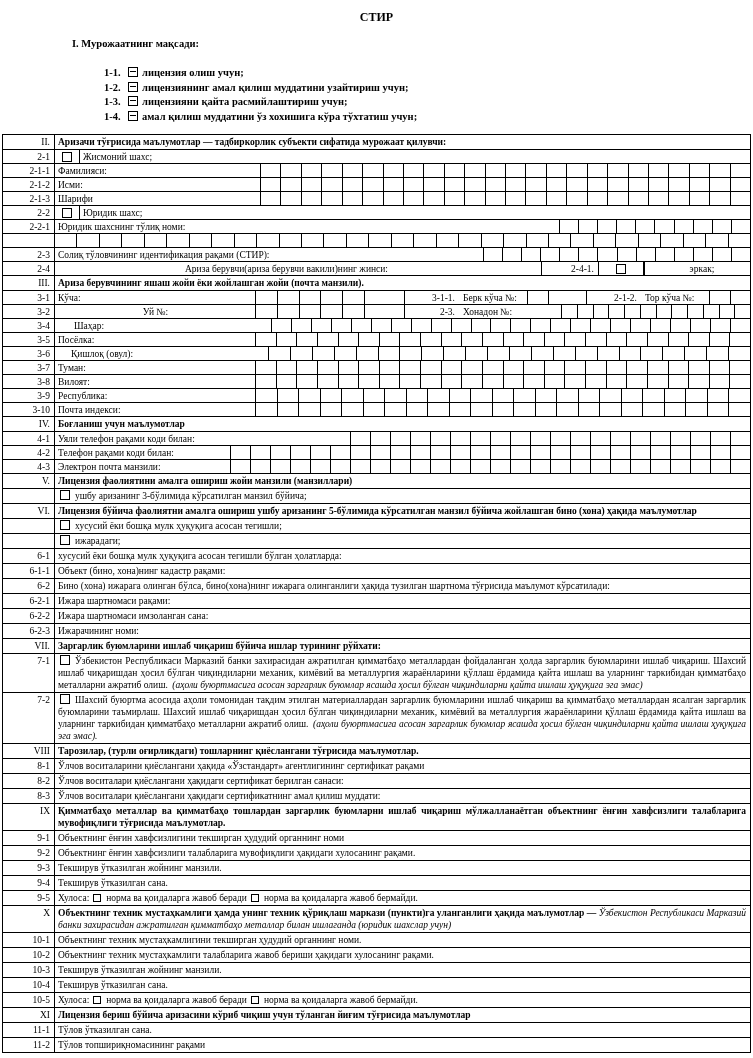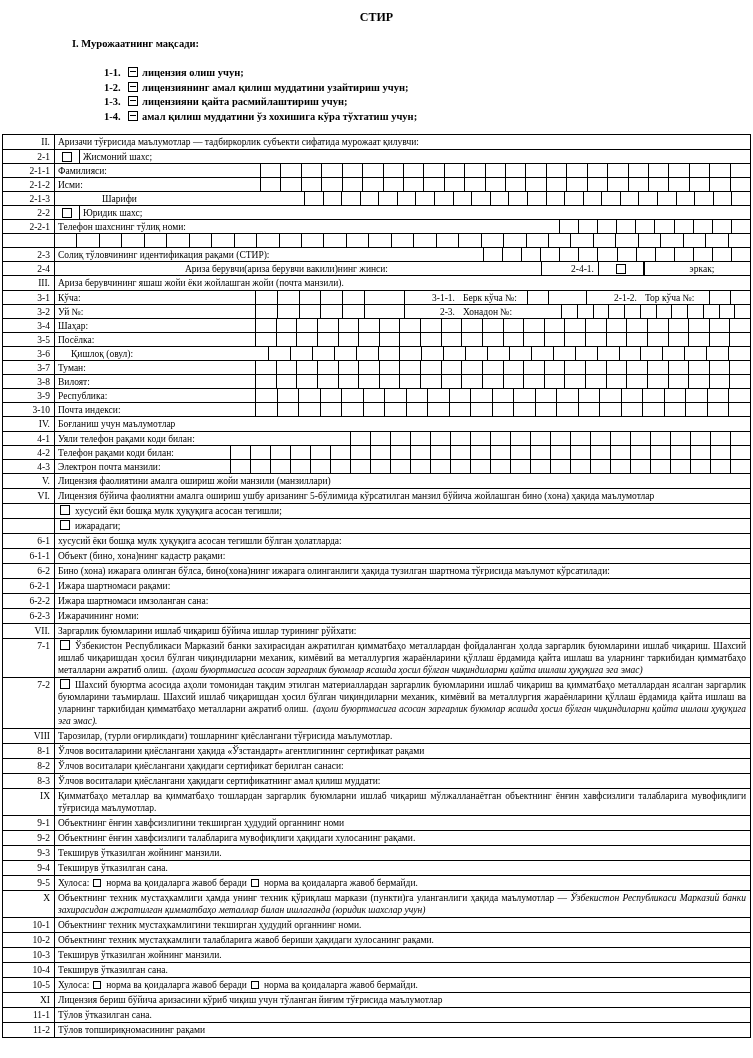--- a/index.html
+++ b/index.html
@@ -22,21 +22,21 @@
   .brow.just{text-align:justify;}
   .frow{display:flex;align-items:stretch;min-height:13px;}
   .frow>:first-child{border-left:none!important;}
   .lseg{flex:0 0 auto;padding:1px 2px 0 3px;white-space:nowrap;overflow:hidden;}
   .ntseg{flex:0 0 auto;border-left:1px solid #000;text-align:right;padding:1px 4px 0 2px;white-space:nowrap;margin-left:18px;}
   .ctrseg{flex:0 0 auto;border-left:1px solid #000;text-align:center;padding:1px 2px 0 2px;white-space:nowrap;}
   .cbcell{flex:0 0 24px;border-left:1px solid #000;border-right:1px solid #000;display:flex;align-items:center;justify-content:center;}
   .strip{display:flex;border-left:1px solid #000;align-self:stretch;}
   .cell{flex:1 1 18px;border-right:1px solid #000;}
   .strip .cell:last-child{border-right:none;}
-  .bseg{font-weight:normal;}
+  .bseg{font-weight:bold;}
   .iseg{font-style:italic;}
   .tseg{}
   .brow .cb{margin-right:5px;}
   .brow .tseg{margin-right:2px;}
 </style>
 </head>
 <body>
 
 <div class="page">
   <div class="title">СТИР</div>
@@ -131,21 +131,21 @@
                 <span class="cell"></span>
                 <span class="cell"></span>
               </span>
             </div>
           </td>
         </tr>
         <tr>
           <td class="num">2-1-3</td>
           <td class="body">
             <div class="frow">
-              <span class="lseg" style="flex: 0 0 200px; margin-left: 44px;">Шарифи</span>
+              <span class="lseg" style="flex: 0 0 200px;">Шарифи</span>
               <span class="strip" style="flex: 1 1 0px;">
                 <span class="cell"></span>
                 <span class="cell"></span>
                 <span class="cell"></span>
                 <span class="cell"></span>
                 <span class="cell"></span>
                 <span class="cell"></span>
                 <span class="cell"></span>
                 <span class="cell"></span>
                 <span class="cell"></span>
@@ -176,21 +176,21 @@
                 <span class="cb"></span>
               </span>
               <span class="lseg" style="flex: 1 1 0px;">Юридик шахс;</span>
             </div>
           </td>
         </tr>
         <tr>
           <td class="num">2-2-1</td>
           <td class="body">
             <div class="frow">
-              <span class="lseg" style="flex: 1 1 0px;">Телефон шахснинг тўлиқ номи:</span>
+              <span class="lseg" style="flex: 1 1 0px;">Юридик шахснинг тўлиқ номи:</span>
               <span class="strip" style="flex: 0 0 190px;">
                 <span class="cell"></span>
                 <span class="cell"></span>
                 <span class="cell"></span>
                 <span class="cell"></span>
                 <span class="cell"></span>
                 <span class="cell"></span>
                 <span class="cell"></span>
                 <span class="cell"></span>
                 <span class="cell"></span>
@@ -308,21 +308,21 @@
                 <span class="cell"></span>
                 <span class="cell"></span>
               </span>
             </div>
           </td>
         </tr>
         <tr>
           <td class="num">3-2</td>
           <td class="body">
             <div class="frow">
-              <span class="lseg" style="flex: 0 0 195px;">Уй №:</span>
+              <span class="lseg" style="flex: 0 0 195px; text-align: center;">Уй №:</span>
               <span class="strip" style="flex: 0 0 130px;">
                 <span class="cell"></span>
                 <span class="cell"></span>
                 <span class="cell"></span>
                 <span class="cell"></span>
                 <span class="cell"></span>
                 <span class="cell"></span>
               </span>
               <span class="ntseg" style="flex: 0 0 48px;">2-3.</span>
               <span class="lseg" style="flex: 0 0 96px; padding-left: 4px;">Хонадон №:</span>
@@ -340,21 +340,21 @@
                 <span class="cell"></span>
                 <span class="cell"></span>
               </span>
             </div>
           </td>
         </tr>
         <tr>
           <td class="num">3-4</td>
           <td class="body">
             <div class="frow">
-              <span class="lseg" style="flex: 0 0 195px;">Шаҳар:</span>
+              <span class="lseg" style="flex: 0 0 195px; margin-left: 16px;">Шаҳар:</span>
               <span class="strip" style="flex: 1 1 0px;">
                 <span class="cell"></span>
                 <span class="cell"></span>
                 <span class="cell"></span>
                 <span class="cell"></span>
                 <span class="cell"></span>
                 <span class="cell"></span>
                 <span class="cell"></span>
                 <span class="cell"></span>
                 <span class="cell"></span>
@@ -682,20 +682,26 @@
                 <span class="cell"></span>
                 <span class="cell"></span>
               </span>
             </div>
           </td>
         </tr>
         <tr>
           <td class="num">V.</td>
           <td class="body">
             <div class="brow"><span class="bseg">Лицензия фаолиятини амалга ошириш жойи манзили (манзиллари)</span></div>
+          </td>
+        </tr>
+        <tr>
+          <td class="num"></td>
+          <td class="body">
+            <div class="brow"><span class="cb inline"></span><span class="tseg">ушбу аризанинг 3-бўлимида кўрсатилган манзил бўйича;</span></div>
           </td>
         </tr>
         <tr>
           <td class="num">VI.</td>
           <td class="body">
             <div class="brow just"><span class="bseg">Лицензия бўйича фаолиятни амалга ошириш ушбу аризанинг 5-бўлимида кўрсатилган манзил бўйича жойлашган бино (хона) ҳақида маълумотлар</span></div>
           </td>
         </tr>
         <tr>
           <td class="num"></td>

